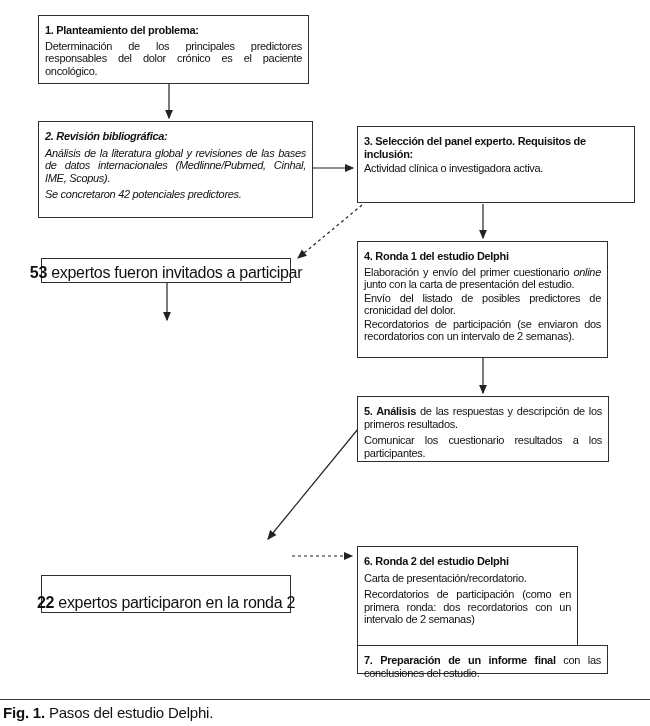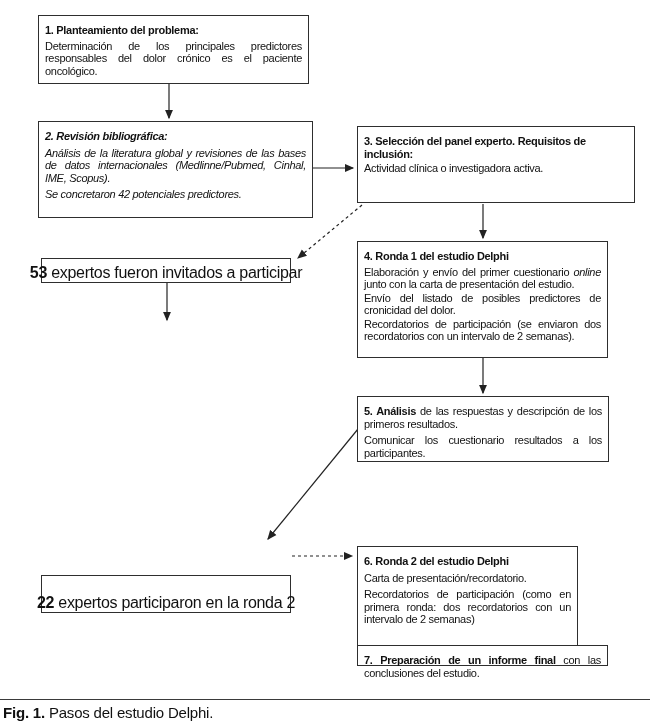--- a/index.html
+++ b/index.html
@@ -88,21 +88,21 @@
   <div class="box gap" style="left:357px; top:502px; width:221px; height:102px;margin-top:44px;">
     <p class="title">6. Ronda 2 del estudio Delphi</p>
     <p>Carta de presentación/recordatorio.</p>
     <p>Recordatorios de participación (como en primera ronda: dos recordatorios con un intervalo de 2 semanas)</p>
   </div>
 
   <div class="count" style="left:41px; top:562px; width:250px; height:38px;margin-top:13px;">
     <p style="margin:0;"><b>22</b><span> expertos participaron en la ronda 2</span></p>
   </div>
 
-  <div class="box" style="left:357px; top:645px; width:251px; height:21px;">
+  <div class="box" style="left:357px; top:645px; width:251px; height:29px;">
     <p><b>7. Preparación de un informe final</b><span> con las conclusiones del estudio.</span></p>
   </div>
 
   <div class="rule"></div>
   <div class="caption">
     <b>Fig. 1.</b><span> Pasos del estudio Delphi.</span>
   </div>
 
 </div>
 

